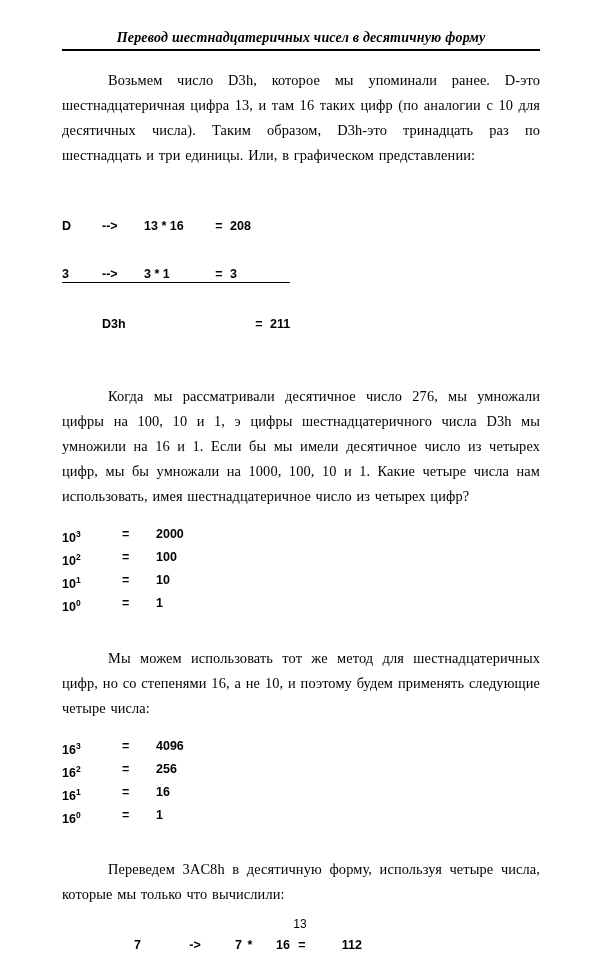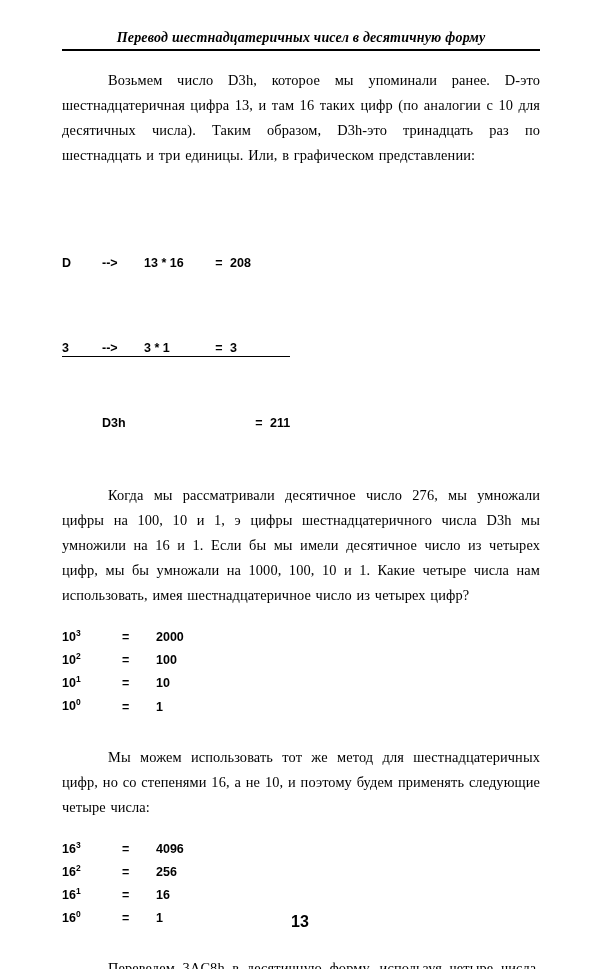--- a/index.html
+++ b/index.html
@@ -77,33 +77,33 @@
     margin-left: 0px;
     margin-top: 18px;
   }
   .row {
     display: flex;
     align-items: baseline;
     white-space: pre;
   }
   .c-lbl { width: 40px; display: inline-block; }
   .c-arrow { width: 42px; display: inline-block; }
-  .c-expr { width: 64px; display: inline-block; margin-top: 37px; }
+  .c-expr { width: 64px; display: inline-block; }
   .c-eq { width: 22px; display: inline-block; text-align: center; }
   .c-val { width: 60px; display: inline-block; text-align: left; }
 
   
   .powers {
     margin-top: 16px;
     font-family: "Liberation Sans", sans-serif;
     font-size: 12.5px;
     font-weight: bold;
     line-height: 19px;
   }
-  .powers .prow { display: flex; align-items: flex-end; }
+  .powers .prow { display: flex; }
   .pbase { width: 60px; }
   .pbase sup { font-size: 8.5px; vertical-align: super; }
   .peq { width: 34px; }
   .pval { width: 80px; }
 
   
   .calc-bottom {
     margin-top: 30px;
     margin-left: 72px;
     font-family: "Liberation Sans", sans-serif;
@@ -126,22 +126,22 @@
     padding-top: 1px;
     padding-left: 40px;
   }
   .footer-page {
     position: absolute;
     bottom: 38px;
     left: 0;
     width: 600px;
     text-align: center;
     font-family: "Liberation Sans", sans-serif;
-    font-size: 16px;
-    font-weight: bold;
+    font-size: 12px;
+    font-weight: normal;
   }
 </style>
 </head>
 <body>
 
 <div class="page">
 
   <div class="header">Перевод шестнадцатеричных чисел в десятичную форму</div>
   <div class="header-rule"></div>
 

